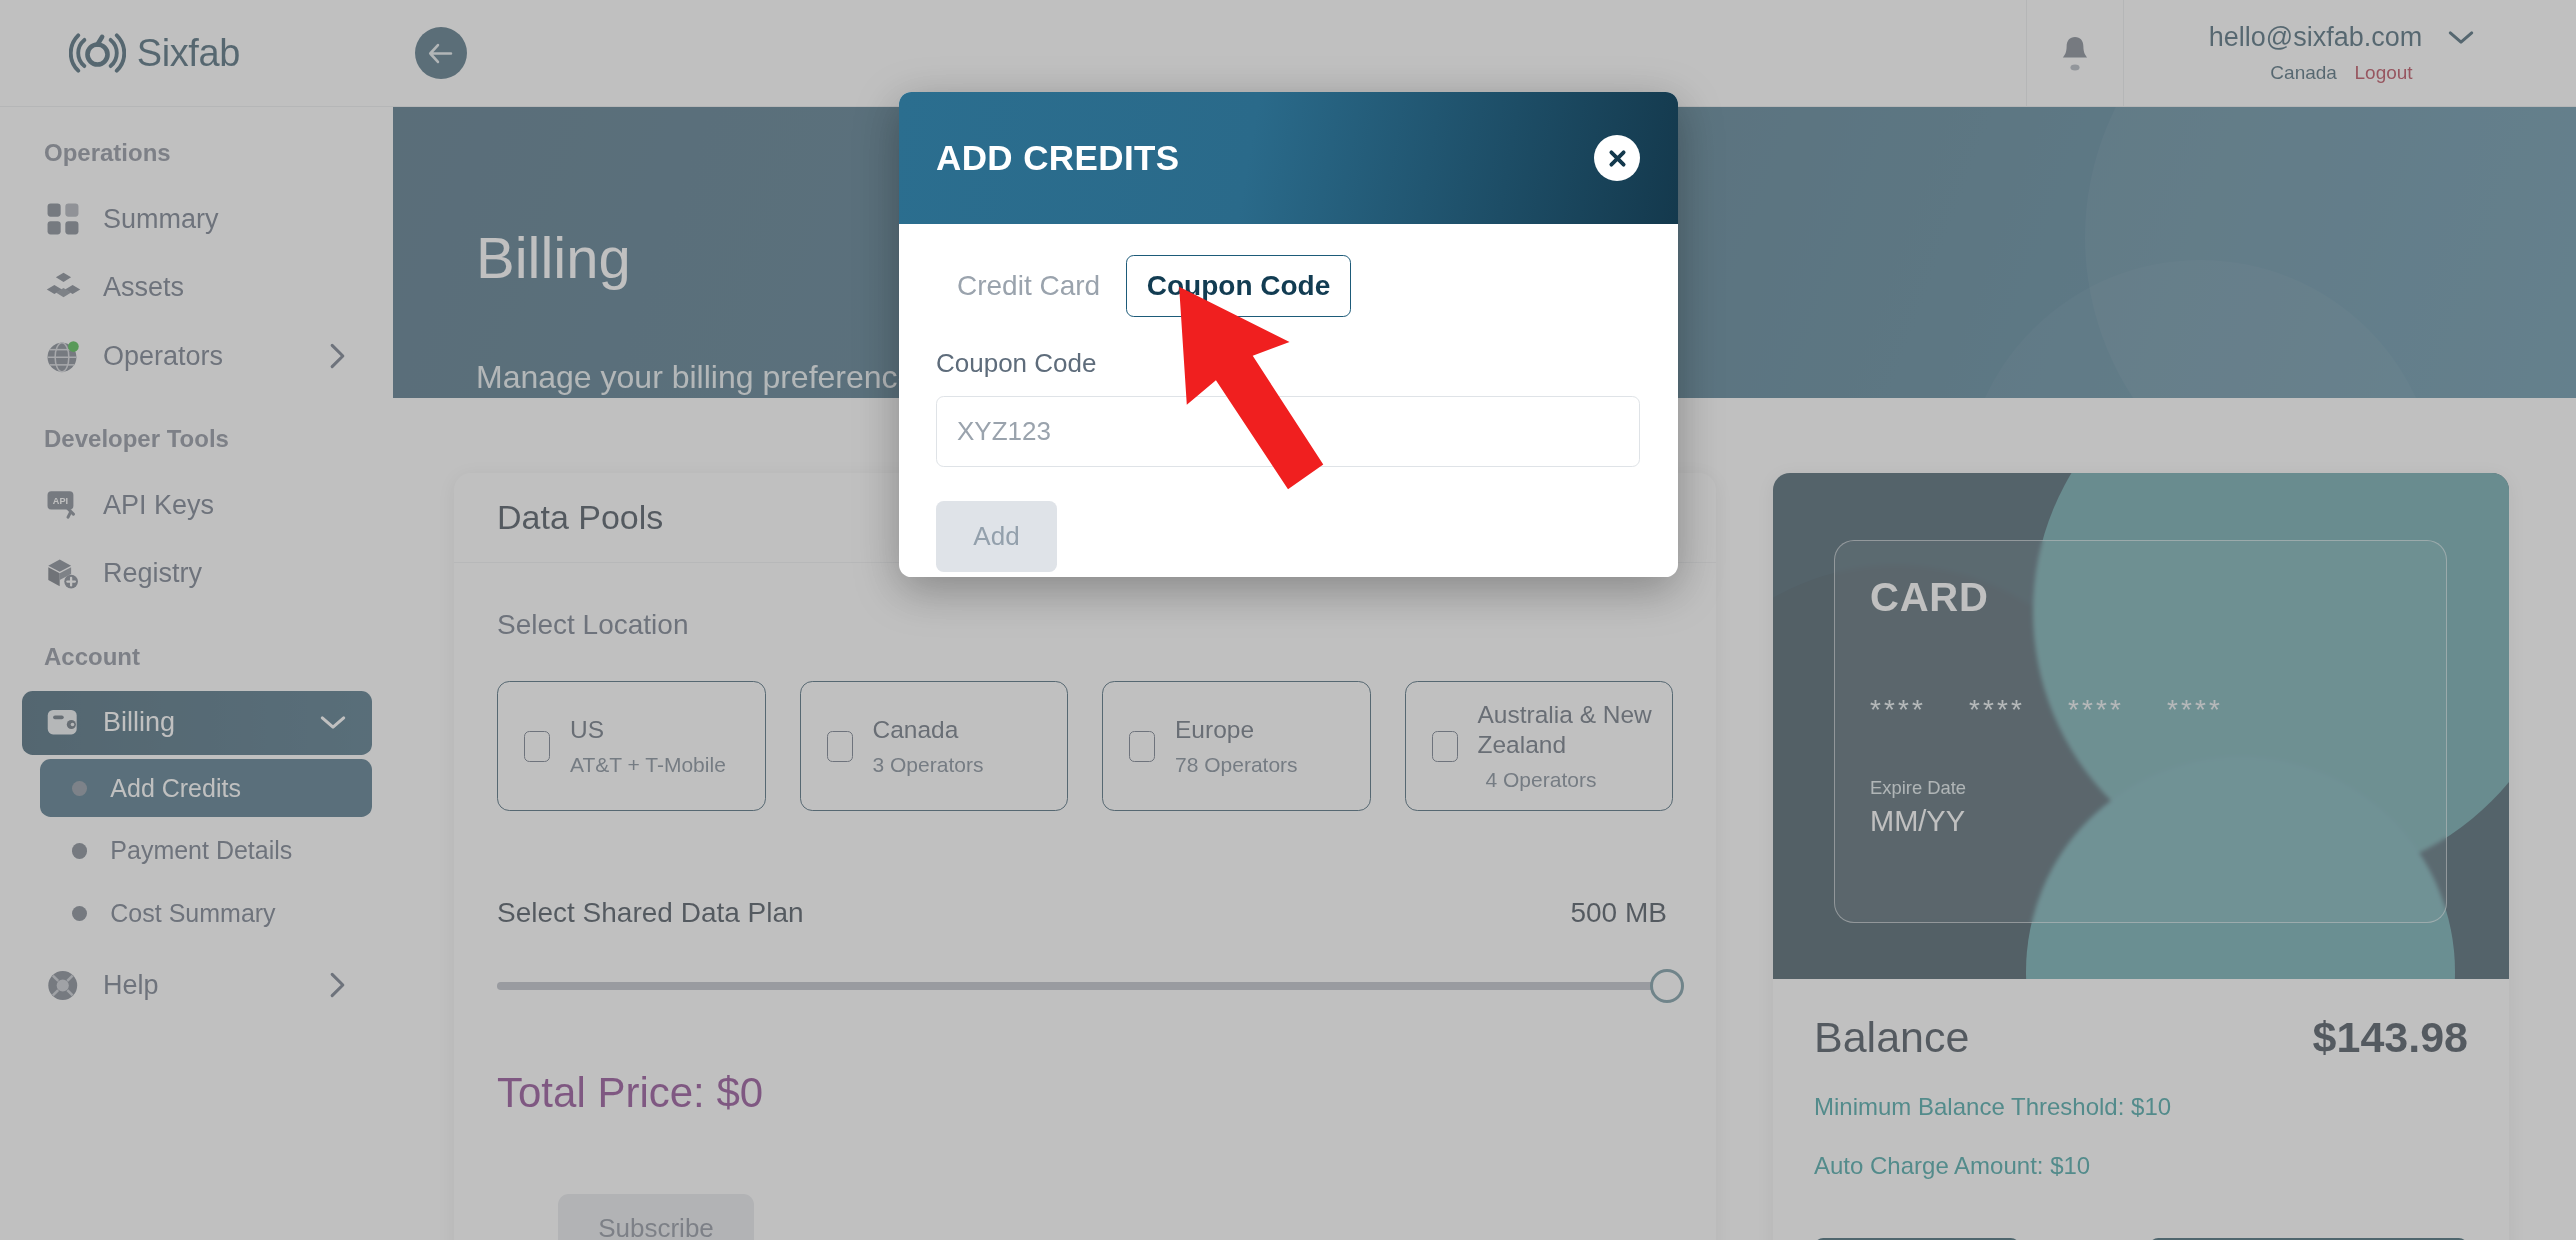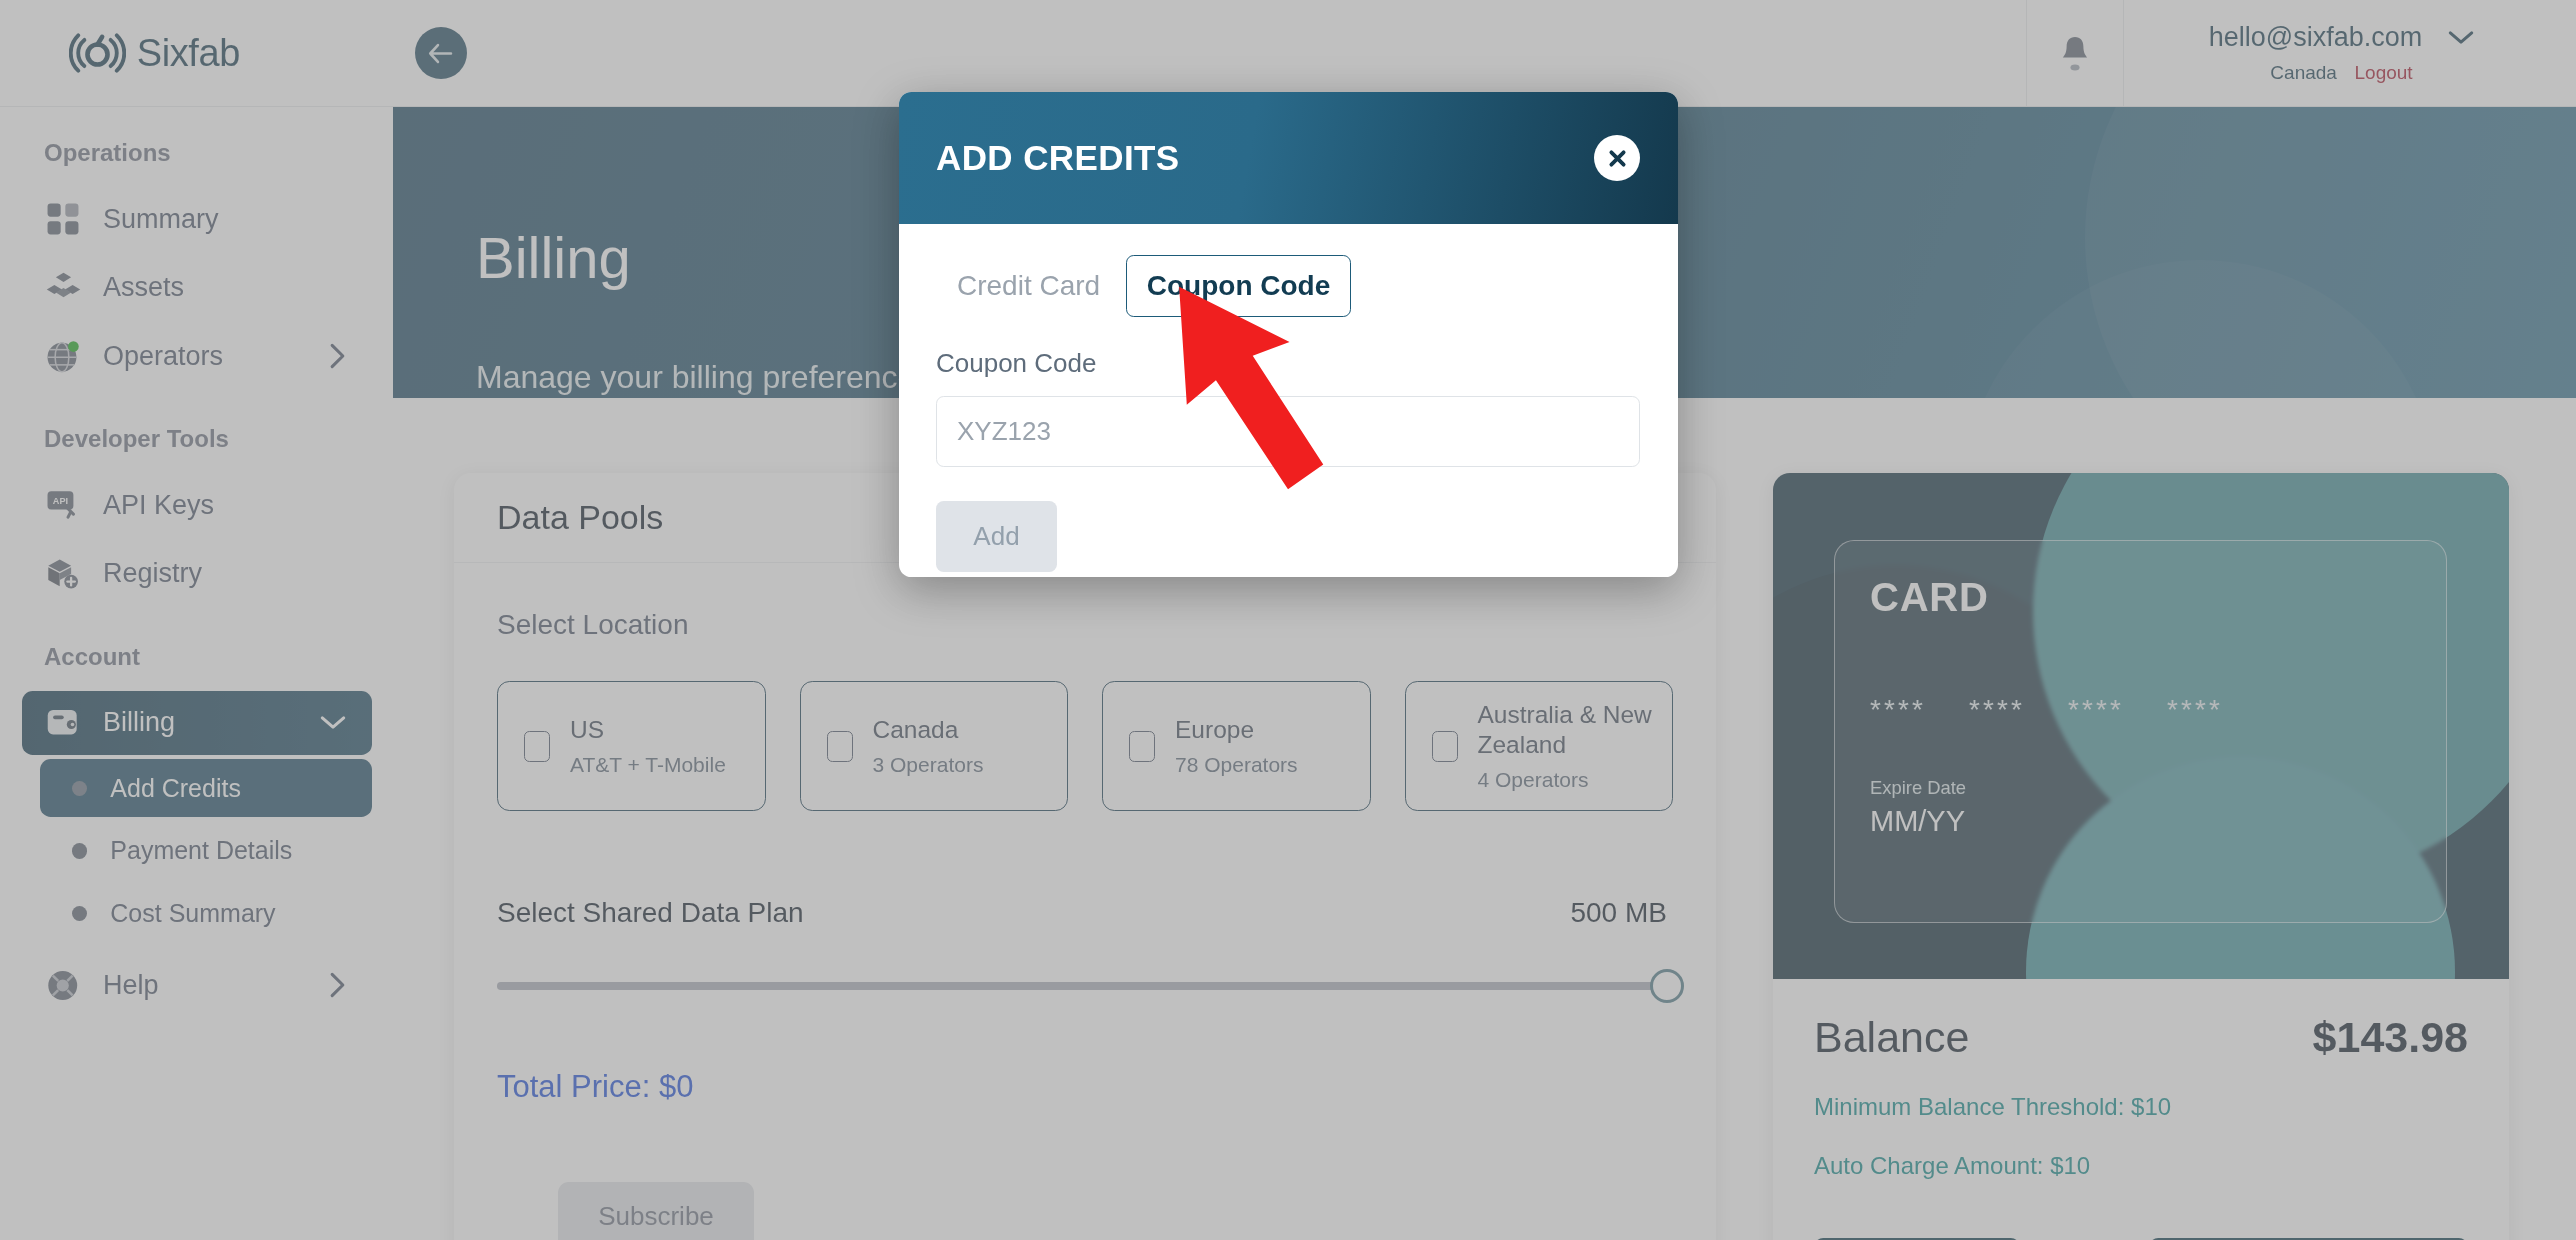--- a/index.html
+++ b/index.html
@@ -130,21 +130,21 @@
     margin-top: 86px; padding-right: 6.1px; }
   .plan-label { font-size: 28px; color: #111d2b; }
   .plan-value { font-size: 28px; color: #111d2b; font-weight: 500; }
 
   .slider-wrap { position: relative; margin-top: 40px; height: 34px; }
   .slider-track { position: absolute; top: 13px; left: 0; width: 1176px; height: 7.7px;
     background: #a8aeb8; border-radius: 3.8px; }
   .slider-thumb { position: absolute; top: 0; left: 1153px; width: 34px; height: 34px;
     border-radius: 50%; background: #ffffff; border: 3.8px solid #4e7b88; cursor: pointer; }
 
-  .total-price { margin-top: 66px; font-size: 31px; color: #1d4ed8; }
+  .total-price { margin-top: 66px; font-size: 42px; color: #701a75; }
 
   .subscribe-btn {
     margin: 77px 0 0 61px; width: 196px; height: 69px; border-radius: 10.7px;
     background: #dfe2e6; color: #6b7280; font-size: 26px;
     display: flex; align-items: center; justify-content: center; cursor: pointer;
   }
 
   
   .bill-card {
     position: absolute; left: 1380px; top: 366px; width: 736px; height: 874px;
@@ -444,21 +444,21 @@
               <span class="loc-cb"></span>
               <span class="loc-txt">
                 <span class="loc-name">Europe</span>
                 <span class="loc-ops" style="display:block;">78 Operators</span>
               </span>
             </div>
             <div class="loc-card">
               <span class="loc-cb"></span>
               <span class="loc-txt">
                 <span class="loc-name" style="display:block;max-width:176px;">Australia &amp; New Zealand</span>
-                <span class="loc-ops" style="display:block;">4 Operators</span>
+                <span class="loc-ops" style="display:block;margin-left:8px;">4 Operators</span>
               </span>
             </div>
           </div>
 
           <div class="plan-row">
             <span class="plan-label">Select Shared Data Plan</span>
             <span class="plan-value">500 MB</span>
           </div>
 
           <div class="slider-wrap">

